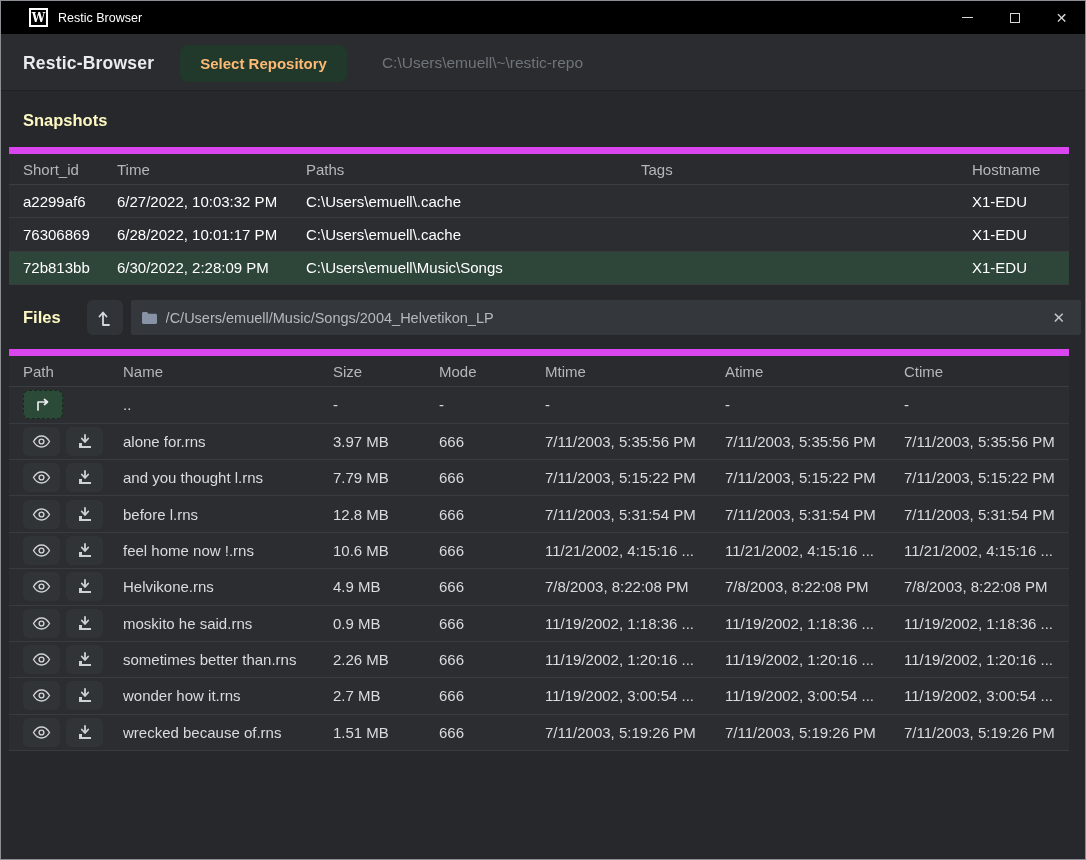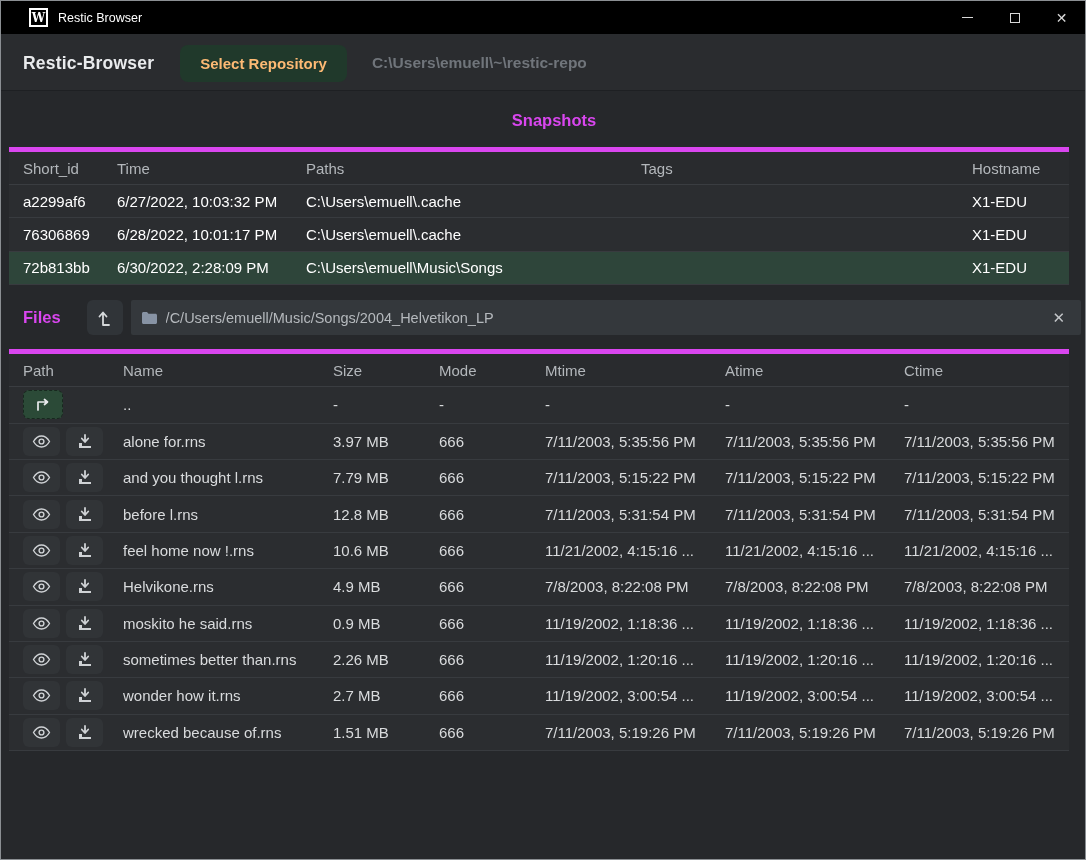--- a/index.html
+++ b/index.html
@@ -44,41 +44,40 @@
     padding:2px 20px 0 22px;
   }
   .app-title { color:#e9ebed; font-size:17.5px; font-weight:bold; letter-spacing:.2px; }
   .select-repo-btn {
     margin-left:26px;
     background:#20392b; color:#fdba74;
     border:none; border-radius:8px;
     font-family:inherit; font-size:15px; font-weight:bold;
     padding:10px 20px; cursor:pointer;
   }
-  .repo-path { color:#70757b; font-size:15.5px; margin-left:25px;font-weight:bold; }
+  .repo-path { color:#70757b; font-size:15.5px; margin-left:35px; }
 
   
   .section-heading {
-    color:#d946ef; font-size:16.5px; font-weight:bold;
+    color:#fef9c3; font-size:16.5px; font-weight:bold;
     padding:20px 0 17px 22px;
-    text-align:center;
   }
 
   
   .table { margin:0 16px 0 8px; }
   .thead, .srow, .frow {
     display:grid; align-items:center;
     padding-left:14px; padding-right:6px;
   }
   .snap-grid { grid-template-columns:94px 189px 335px 331px 1fr; }
   .file-grid { grid-template-columns:100px 210px 106px 106px 180px 179px 1fr; }
 
   .thead {
     height:38px; background:#292b2e;
-    border-top:5px solid #d946ef; border-bottom:1px solid #3a3d41;
+    border-top:7px solid #d946ef; border-bottom:1px solid #3a3d41;
     color:#b3b7bb; font-size:15px;
   }
   .srow {
     height:33.4px; background:#2b2d30;
     border-bottom:1px solid #383b3f;
     color:#ffffff; font-size:15px;
     cursor:pointer;
   }
   .srow.selected { background:#2e453a; }
   .frow {

